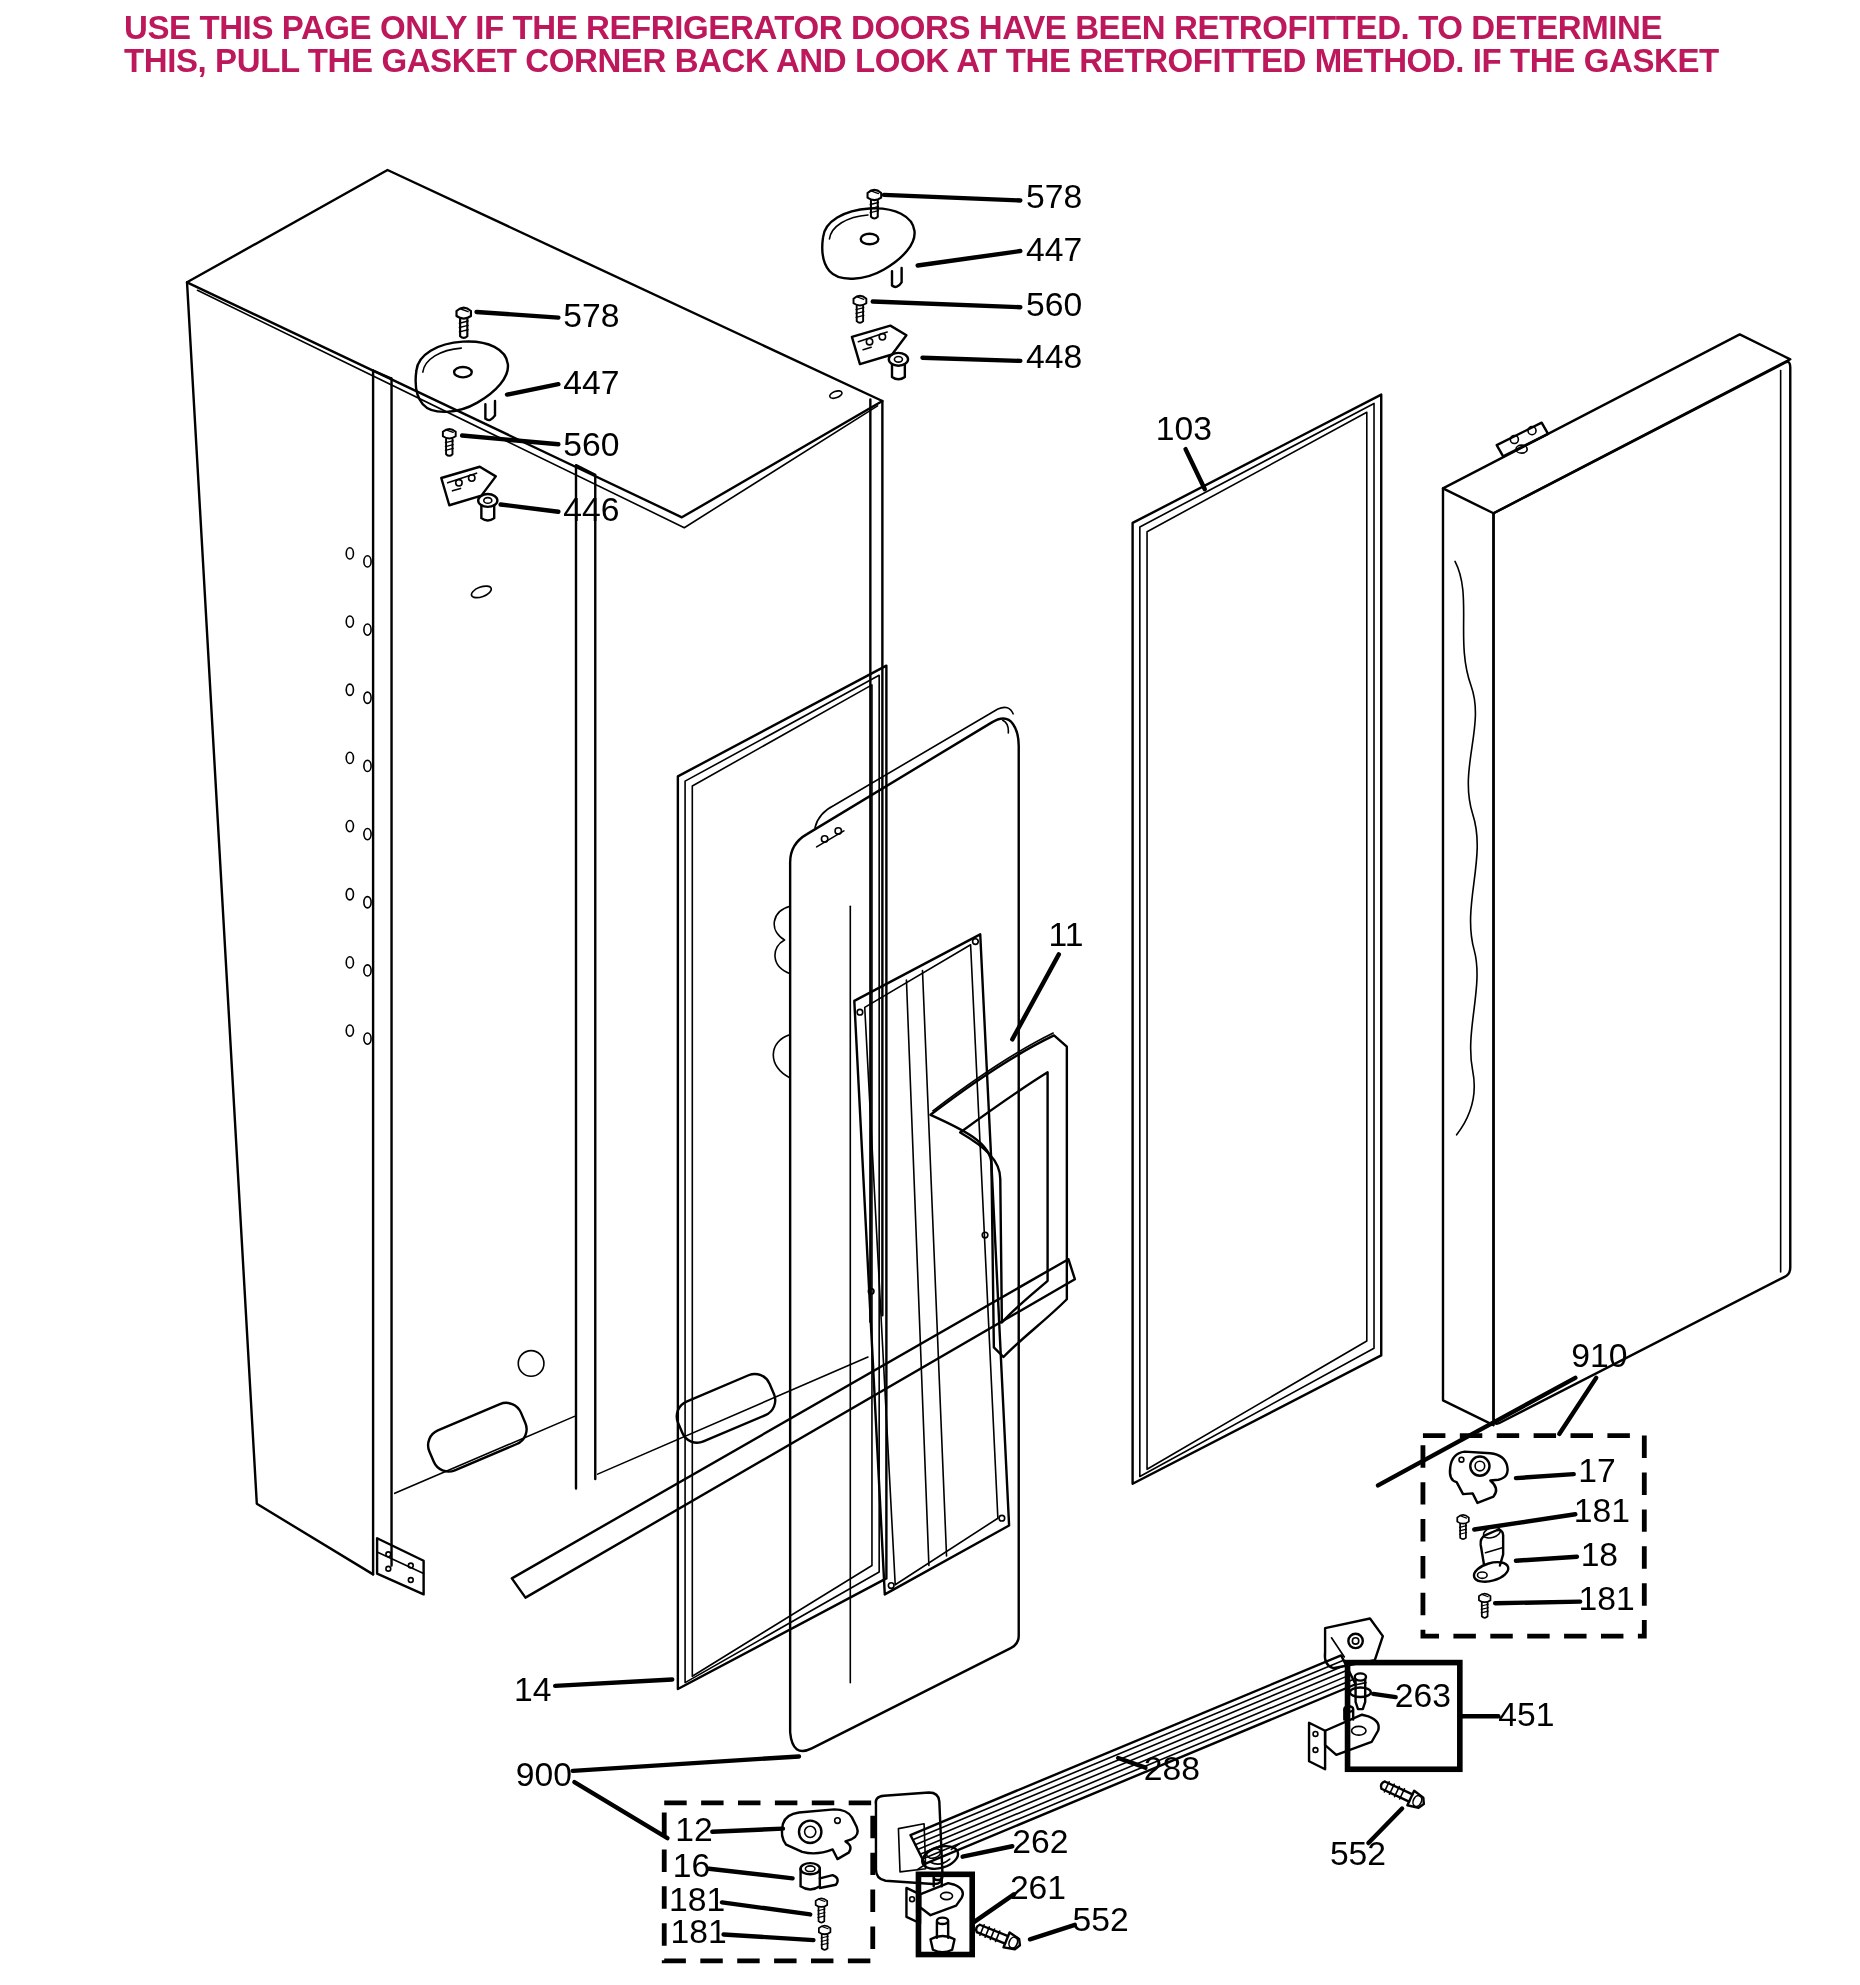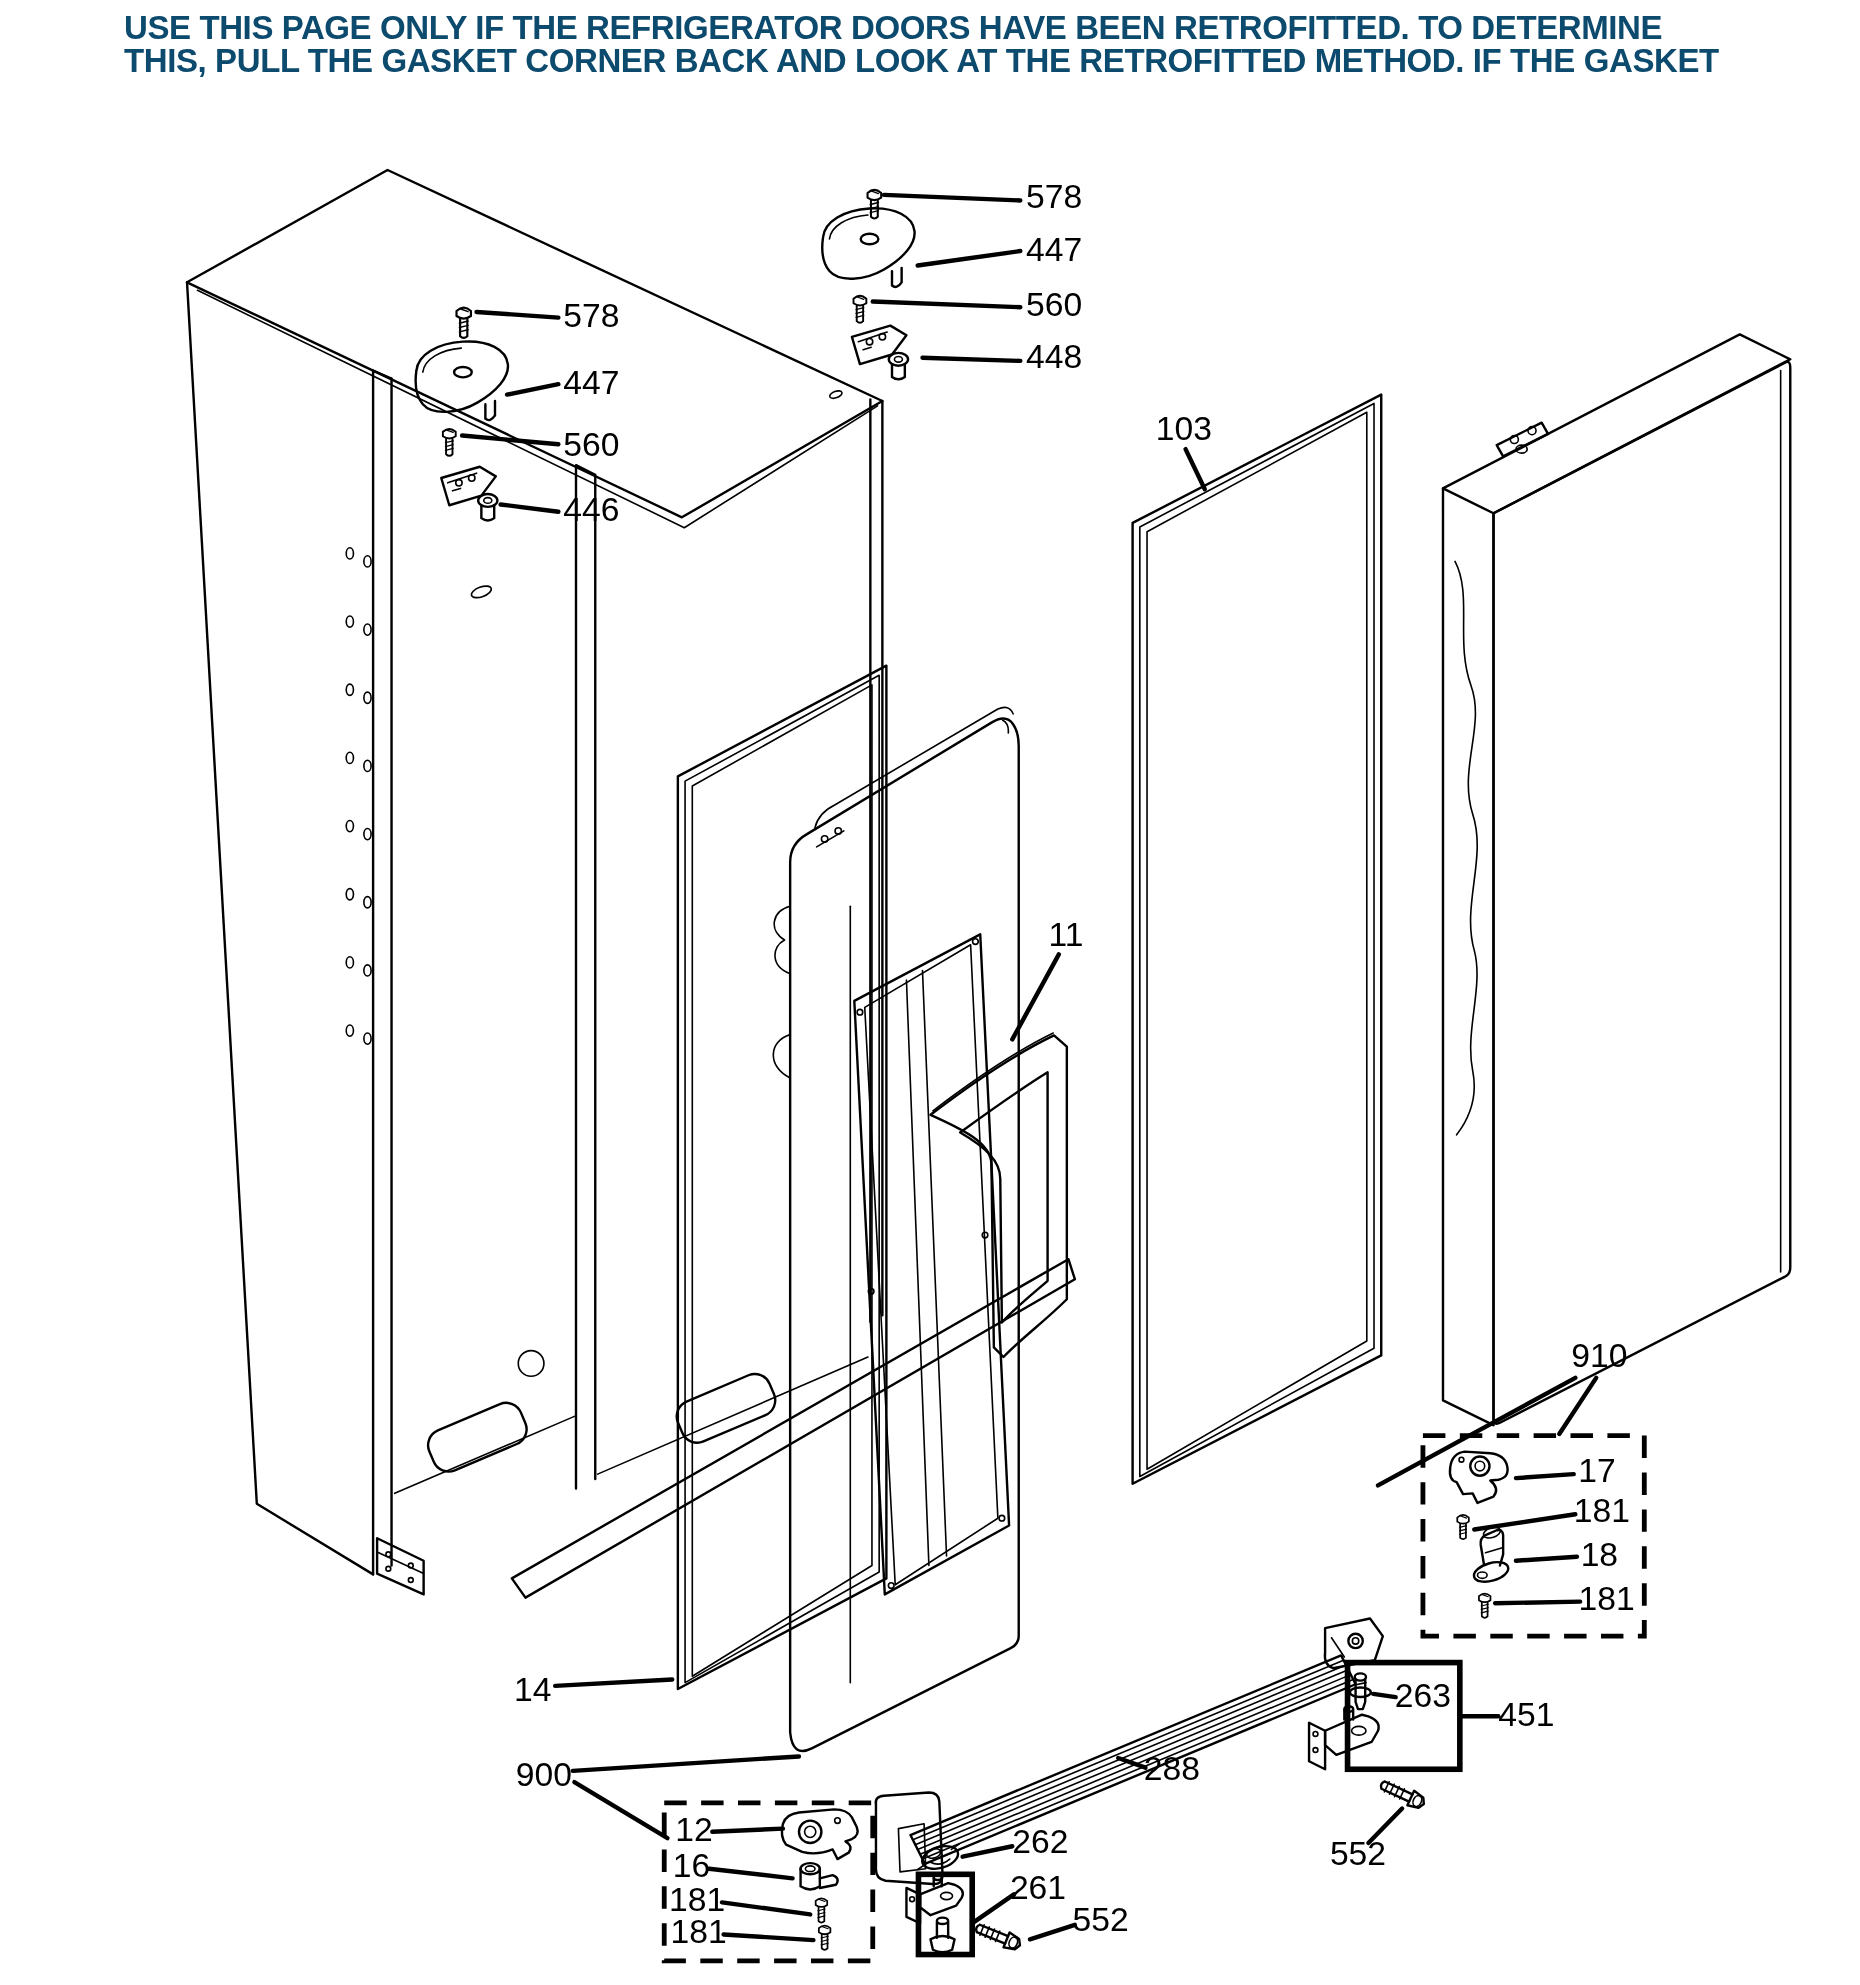--- a/index.html
+++ b/index.html
@@ -1,18 +1,18 @@
 <!DOCTYPE html>
 <html style="font-size:13px"><head>
 <meta charset="utf-8">
 <style>
   html,body{margin:0;padding:0;background:#ffffff;}
   body{width:1861px;height:1985px;position:relative;font-family:"Liberation Sans",sans-serif;}
   .page{position:absolute;inset:0;background:#fff;}
-  .header{position:absolute;left:124px;top:11.2px;color:#0c4a6e;}
+  .header{position:absolute;left:124px;top:11.2px;color:#be185d;}
   .header div{font:700 33px/33px "Liberation Sans",sans-serif;white-space:nowrap;letter-spacing:-0.4px;}
   svg{position:absolute;left:0;top:0;}
   .ln{stroke:#000;fill:none;stroke-width:3;stroke-linecap:round;stroke-linejoin:round;}
   .thin{stroke:#000;fill:none;stroke-width:2;stroke-linecap:round;stroke-linejoin:round;}
   .leader{stroke:#000;fill:none;stroke-width:5.5;stroke-linecap:round;}
   .boxsolid{stroke:#000;fill:none;stroke-width:7;}
   .boxdash{stroke:#000;fill:none;stroke-width:6;stroke-dasharray:28 18;}
   .callout{font-family:"Liberation Sans",sans-serif;font-size:42px;fill:#000;}
   .mid{text-anchor:middle;}
 </style>

